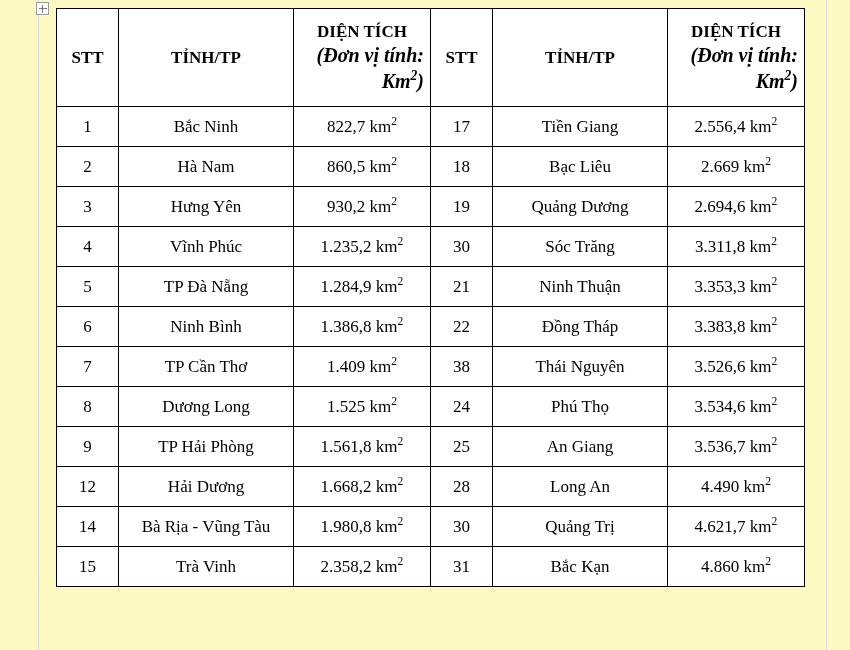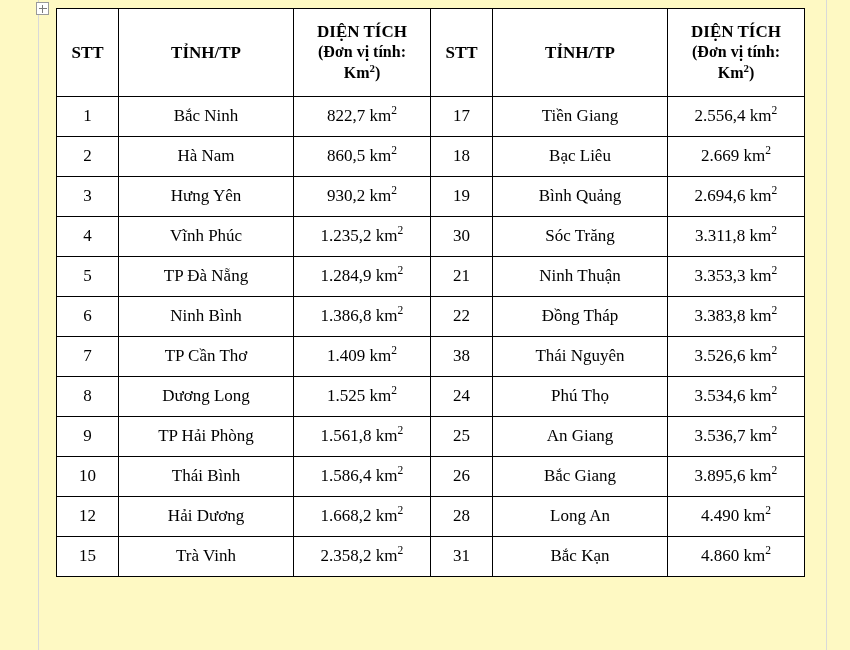--- a/index.html
+++ b/index.html
@@ -95,23 +95,24 @@
     line-height: 1.25;
   }
   thead td.head-area {
     font-weight: bold;
     font-size: 17px;
     line-height: 1.25;
     padding: 12px 6px;
   }
   .head-sub {
     display: block;
+    font-style: italic;
     font-weight: bold;
-    font-size: 16px;
-    text-align: center;
+    font-size: 20px;
+    text-align: right;
     line-height: 1.3;
   }
   tbody td {
     height: 33px;
   }
   sup {
     font-size: 0.68em;
     vertical-align: super;
     line-height: 0;
   }
@@ -164,21 +165,21 @@
           <td>860,5 km<sup>2</sup></td>
           <td>18</td>
           <td>Bạc Liêu</td>
           <td>2.669 km<sup>2</sup></td>
         </tr>
         <tr>
           <td>3</td>
           <td>Hưng Yên</td>
           <td>930,2 km<sup>2</sup></td>
           <td>19</td>
-          <td>Bình Quảng</td>
+          <td>Quảng Dương</td>
           <td>2.694,6 km<sup>2</sup></td>
         </tr>
         <tr>
           <td>4</td>
           <td>Vĩnh Phúc</td>
           <td>1.235,2 km<sup>2</sup></td>
           <td>30</td>
           <td>Sóc Trăng</td>
           <td>3.311,8 km<sup>2</sup></td>
         </tr>
@@ -216,36 +217,36 @@
         </tr>
         <tr>
           <td>9</td>
           <td>TP Hải Phòng</td>
           <td>1.561,8 km<sup>2</sup></td>
           <td>25</td>
           <td>An Giang</td>
           <td>3.536,7 km<sup>2</sup></td>
         </tr>
         <tr>
-          <td>10</td>
-          <td>Thái Bình</td>
-          <td>1.586,4 km<sup>2</sup></td>
-          <td>26</td>
-          <td>Bắc Giang</td>
-          <td>3.895,6 km<sup>2</sup></td>
-        </tr>
-        <tr>
           <td>12</td>
           <td>Hải Dương</td>
           <td>1.668,2 km<sup>2</sup></td>
           <td>28</td>
           <td>Long An</td>
           <td>4.490 km<sup>2</sup></td>
         </tr>
         <tr>
+          <td>14</td>
+          <td>Bà Rịa - Vũng Tàu</td>
+          <td>1.980,8 km<sup>2</sup></td>
+          <td>30</td>
+          <td>Quảng Trị</td>
+          <td>4.621,7 km<sup>2</sup></td>
+        </tr>
+        <tr>
           <td>15</td>
           <td>Trà Vinh</td>
           <td>2.358,2 km<sup>2</sup></td>
           <td>31</td>
           <td>Bắc Kạn</td>
           <td>4.860 km<sup>2</sup></td>
         </tr>
       </tbody>
   </table>
 </div>

